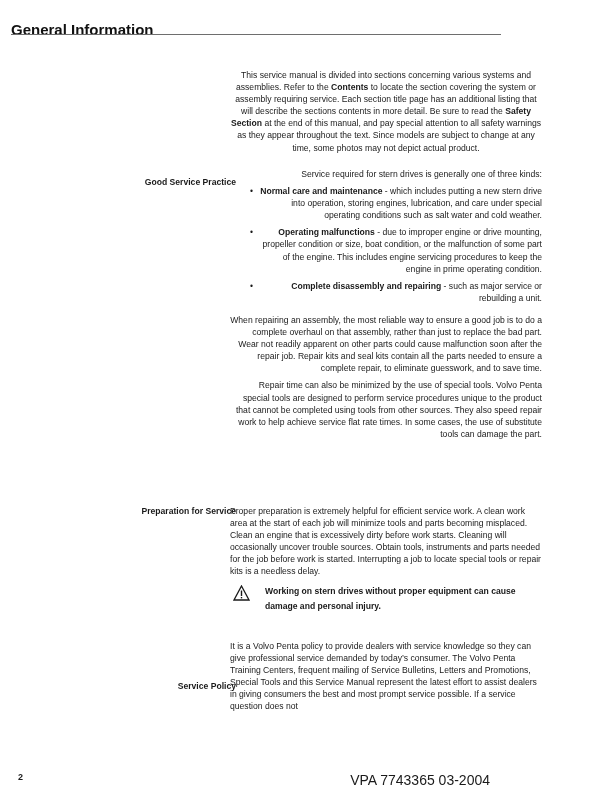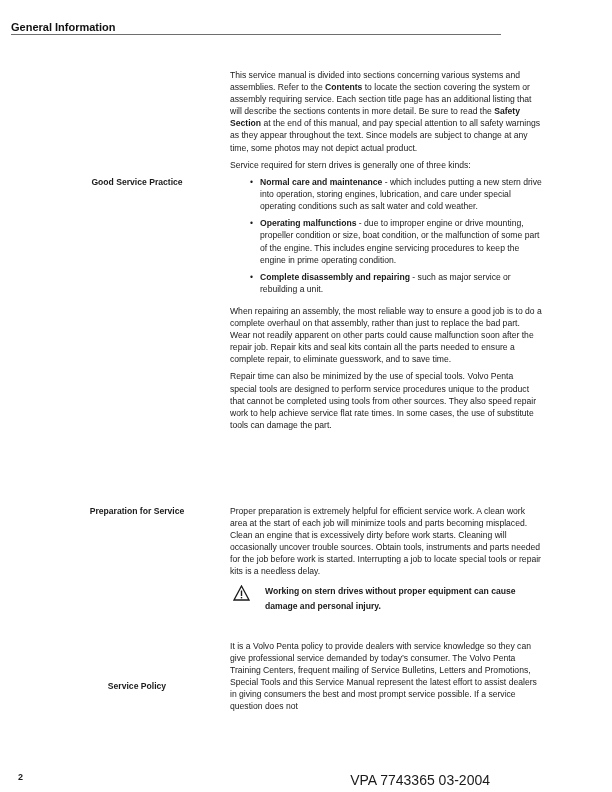--- a/index.html
+++ b/index.html
@@ -2,33 +2,33 @@
 <html><head>
 <meta charset="utf-8">
 <style>
   html, body { margin: 0; padding: 0; background: #ffffff; }
   body {
     width: 612px; height: 792px; position: relative; overflow: hidden;
     font-family: "Liberation Sans", sans-serif; color: #1a1a1a;
   }
   .header-title {
     position: absolute; left: 11px; top: 21px;
-    font-size: 11px; font-weight: bold; color: #111;
+    font-size: 15px; font-weight: bold; color: #111;
   }
   .header-rule {
     position: absolute; left: 11px; top: 34px; width: 490px; height: 0;
     border-top: 1px solid #6e6e6e;
   }
   .body-col {
     position: absolute; left: 230px; width: 312px;
     font-size: 8.6px; line-height: 12.1px; color: #1a1a1a;
   }
   .body-col p { margin: 0; }
   .side-label {
-    position: absolute; right: 400px; width: 150px; text-align: center;
+    position: absolute; right: 376px; width: 150px; text-align: right;
     font-size: 8.6px; font-weight: bold; line-height: 12.1px; color: #1a1a1a;
   }
   .bullets { list-style: none; margin: 0; padding: 0; }
   .bullets li { position: relative; padding-left: 30px; margin-bottom: 5px; }
   .bullets li .dot { position: absolute; left: 20px; top: 0; }
   .gap { height: 5px; }
   .caution { position: relative; padding-left: 35px; margin: 6px 0 6px 0; font-weight: bold; line-height: 15.5px; }
   .caution .warn-icon { position: absolute; left: 3px; top: 1px; width: 17px; height: 16px; }
   .footer-page {
     position: absolute; left: 18px; top: 772px; font-size: 9px; font-weight: bold;
@@ -37,26 +37,26 @@
     position: absolute; right: 122px; top: 772px; font-size: 14px; color: #1a1a1a;
   }
   b { font-weight: bold; }
 </style>
 </head>
 <body>
 
 <div class="header-title">General Information</div>
 <div class="header-rule"></div>
 
-<div class="body-col" style="top:69px;">
+<div class="body-col" style="top:69px;text-align:center;">
   <p><span>This service manual is divided into sections concerning various systems and assemblies. Refer to the </span><b>Contents</b><span> to locate the section covering the system or assembly requiring service. Each section title page has an additional listing that will describe the sections contents in more detail. Be sure to read the </span><b>Safety Section</b><span> at the end of this manual, and pay special attention to all safety warnings as they appear throughout the text. Since models are subject to change at any time, some photos may not depict actual product.</span></p>
 </div>
 
 <div class="side-label" style="top:176px;">Good Service Practice</div>
-<div class="body-col" style="top:159px;">
+<div class="body-col" style="top:168px;text-align:right;">
   <p>Service required for stern drives is generally one of three kinds:</p>
   <div class="gap"></div>
   <ul class="bullets">
     <li><span class="dot">•</span><b>Normal care and maintenance</b><span> - which includes putting a new stern drive into operation, storing engines, lubrication, and care under special operating conditions such as salt water and cold weather.</span></li>
     <li><span class="dot">•</span><b>Operating malfunctions</b><span> - due to improper engine or drive mounting, propeller condition or size, boat condition, or the malfunction of some part of the engine. This includes engine servicing procedures to keep the engine in prime operating condition.</span></li>
     <li><span class="dot">•</span><b>Complete disassembly and repairing</b><span> - such as major service or rebuilding a unit.</span></li>
   </ul>
   <div class="gap"></div>
   <p>When repairing an assembly, the most reliable way to ensure a good job is to do a complete overhaul on that assembly, rather than just to replace the bad part. Wear not readily apparent on other parts could cause malfunction soon after the repair job. Repair kits and seal kits contain all the parts needed to ensure a complete repair, to eliminate guesswork, and to save time.</p>
   <div class="gap"></div>

